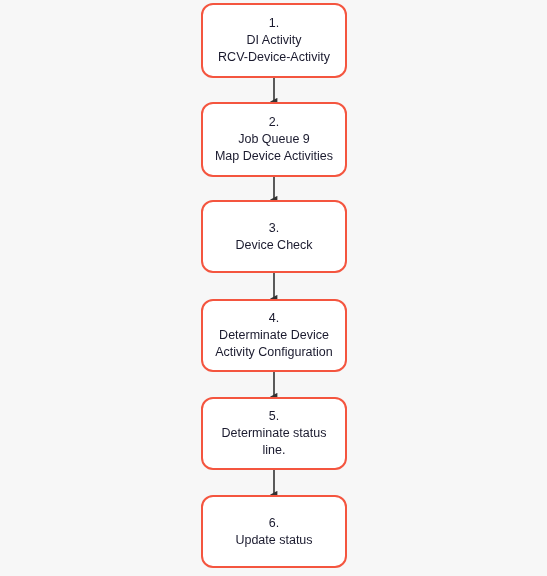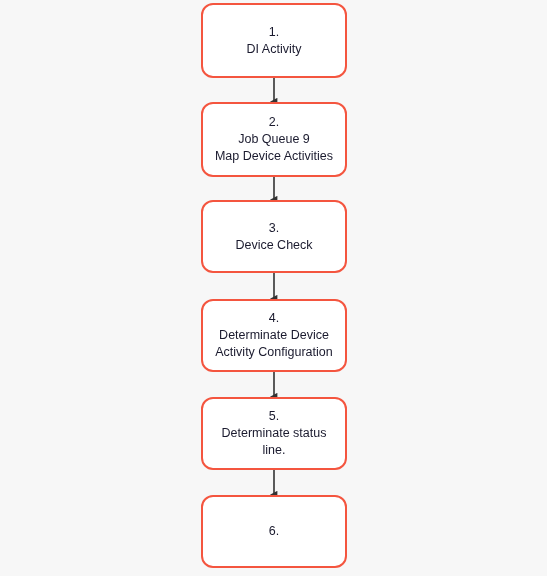--- a/index.html
+++ b/index.html
@@ -64,20 +64,21 @@
         <line x1="274" y1="177" x2="274" y2="200" stroke="#333333" stroke-width="1.6" marker-end="url(#arrowhead)"></line>
         <line x1="274" y1="273" x2="274" y2="299" stroke="#333333" stroke-width="1.6" marker-end="url(#arrowhead)"></line>
         <line x1="274" y1="372" x2="274" y2="397" stroke="#333333" stroke-width="1.6" marker-end="url(#arrowhead)"></line>
         <line x1="274" y1="470" x2="274" y2="495" stroke="#333333" stroke-width="1.6" marker-end="url(#arrowhead)"></line>
       </g>
   </svg>
 
   <div class="node" style="top:3px; height:75px;">
     <span class="line">1.</span>
     <span class="line">DI Activity</span>
+    <span class="line">RCV-Device-Activity</span>
   </div>
 
   <div class="node" style="top:102px; height:75px;">
     <span class="line">2.</span>
     <span class="line">Job Queue 9</span>
     <span class="line">Map Device Activities</span>
   </div>
 
   <div class="node" style="top:200px; height:73px;">
     <span class="line">3.</span>
@@ -91,15 +92,16 @@
   </div>
 
   <div class="node" style="top:397px; height:73px;">
     <span class="line">5.</span>
     <span class="line">Determinate status</span>
     <span class="line">line.</span>
   </div>
 
   <div class="node" style="top:495px; height:73px;">
     <span class="line">6.</span>
+    <span class="line">Update status</span>
   </div>
 
 </div>
 
 </body></html>

